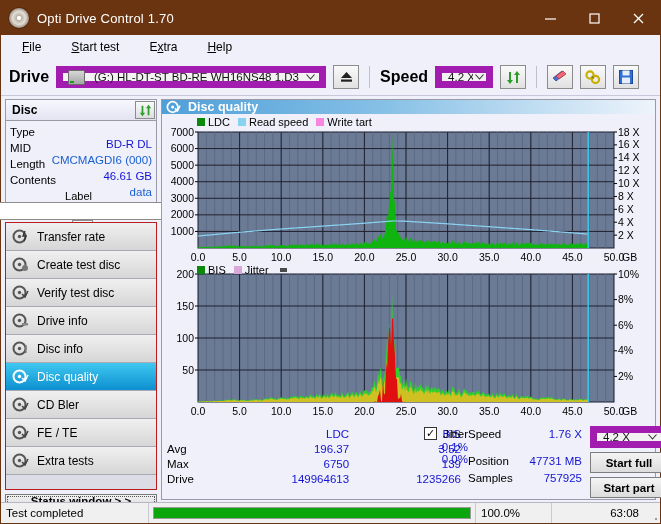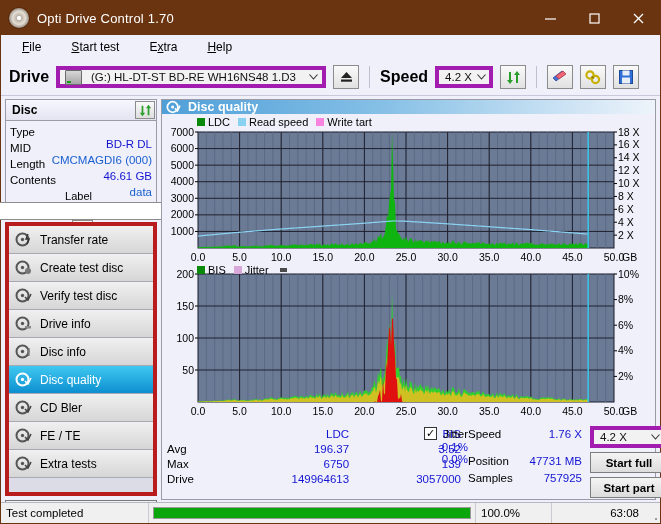--- a/index.html
+++ b/index.html
@@ -45,21 +45,21 @@
   }
   .menu-item u{text-decoration:underline;}
   
   .drivebar{
     height:36px;background:#eff0fa;display:flex;align-items:center;
     padding:0 8px;gap:7px;flex:0 0 auto;
     border-bottom:1px solid #c8c8da;
   }
   .lbl-bold{font-weight:bold;font-size:16px;color:#000;}
   .combo{
-    height:22px;background:#f2f2f2;border:4px solid #a21caf;
+    height:22px;background:#f2f2f2;border:7px solid #a21caf;
     display:flex;align-items:center;box-sizing:border-box;
     font-size:11.5px;color:#111;
   }
   .combo .val{padding:0 6px;white-space:nowrap;overflow:hidden;}
   .combo .chev{
     margin-left:auto;width:18px;height:100%;
     display:flex;align-items:center;justify-content:center;color:#333;
   }
   #drive-combo{width:270px;}
   #speed-combo{width:58px;}
@@ -113,21 +113,21 @@
   .label-btn{
     width:21px;height:20px;margin-left:3px;flex:0 0 auto;
     background:linear-gradient(#fafafa,#dedede);border:1px solid #8c8c8c;
     display:flex;align-items:center;justify-content:center;box-sizing:border-box;
   }
   .disc-glyph{
     width:14px;height:14px;border-radius:50%;
     background:radial-gradient(circle, #ffffff 0 16%, #cfc46a 18%, #e9e49a 55%, #b5ab4e 100%);
     box-shadow:0 0 0 1px #8d8742;
   }
-  .navlist{margin-top:5px;border:4px solid #b91c1c;background:#dcdce6;}
+  .navlist{margin-top:5px;border:1px solid #b91c1c;background:#dcdce6;}
   .navitem{
     height:28px;display:flex;align-items:center;
     background:linear-gradient(#f0f0f0,#d6d6d6);
     border-bottom:1px solid #a9a9b5;
     padding-left:6px;font-size:12px;color:#000;
     box-sizing:border-box;
   }
   .navitem.active{
     background:linear-gradient(#3fc8f0,#0d8fd0);color:#fff;
   }
@@ -702,21 +702,21 @@
                 <td class="n">3.52</td>
               </tr>
               <tr>
                 <td class="k">Max</td>
                 <td class="n">6750</td>
                 <td class="n">139</td>
               </tr>
               <tr>
                 <td class="k">Drive</td>
                 <td class="n">149964613</td>
-                <td class="n">3057000</td>
+                <td class="n">1235266</td>
               </tr>
             </tbody>
               </table>
             <div style="position:absolute;right:-4px;top:0;" class="jcol">
               <div class="jhead">
                 <span class="chk">
                   <span style="font-size:11px;line-height:1">✓</span>
                 </span>
                 <span>Jitter</span>
               </div>

